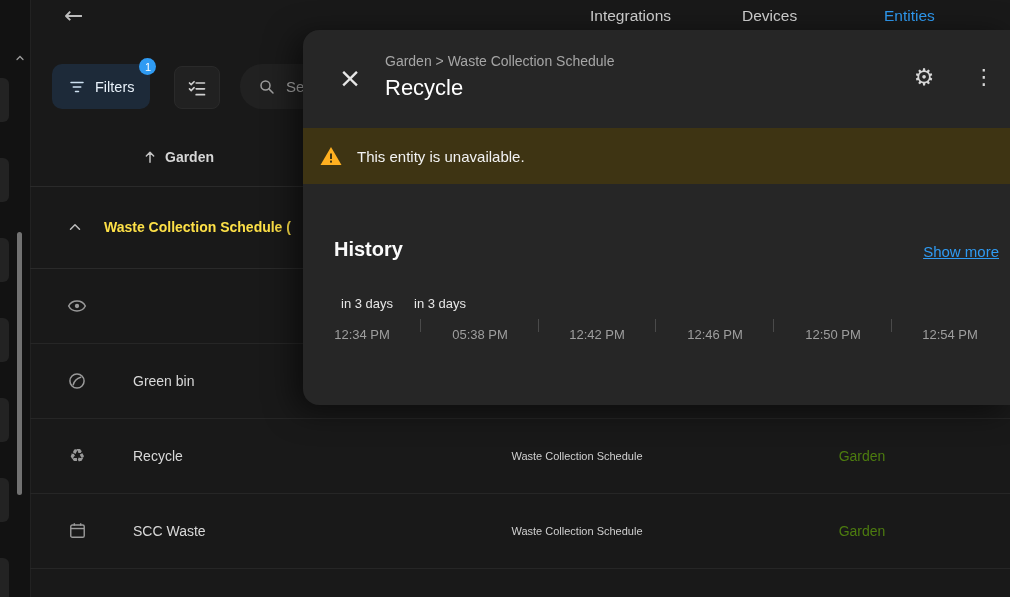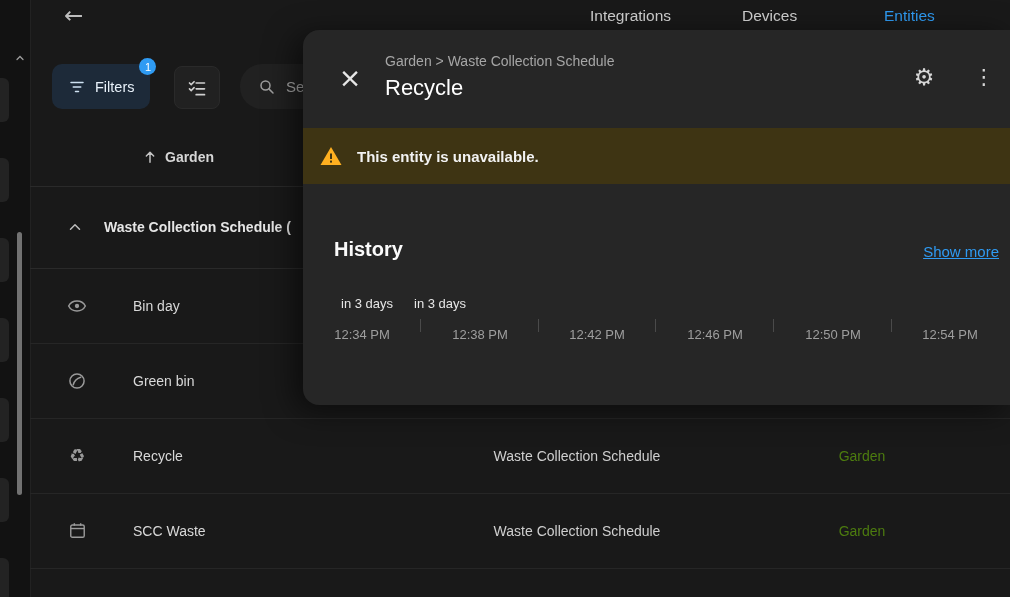--- a/index.html
+++ b/index.html
@@ -28,42 +28,42 @@
                background:#212121;display:flex;align-items:center;padding-left:18px;gap:10px;box-sizing:border-box;}
   .search-text{font-size:15px;color:#a8a8a8;}
 
   
   .thead{position:absolute;left:30px;right:0;top:128px;height:58px;border-bottom:1px solid #2a2a2a;
          display:flex;align-items:center;}
   .sort-head{margin-left:112px;display:flex;align-items:center;gap:7px;font-size:14px;font-weight:600;color:#d6d6d6;}
   .group-row{position:absolute;left:30px;right:0;top:186px;height:82px;border-bottom:1px solid #2a2a2a;
              display:flex;align-items:center;}
   .group-chevron{margin-left:36px;display:flex;}
-  .group-label{margin-left:20px;font-size:14px;font-weight:bold;color:#e5e5e5;}
+  .group-label{margin-left:20px;font-size:14px;font-weight:bold;color:#fde047;}
   .row{position:absolute;left:30px;right:0;height:75px;border-bottom:1px solid #262626;}
   .row .icon{position:absolute;left:32px;top:0;width:30px;height:75px;display:flex;align-items:center;justify-content:center;}
   .row .name{position:absolute;left:103px;top:0;height:75px;display:flex;align-items:center;font-size:14px;color:#d8d8d8;}
-  .row .integration{position:absolute;left:397px;width:300px;top:0;height:75px;display:flex;align-items:center;justify-content:center;font-size:14px;color:#cfcfcf;}
+  .row .integration{position:absolute;left:397px;width:300px;top:0;height:75px;display:flex;align-items:center;justify-content:center;font-size:11px;color:#cfcfcf;}
   .row .area{position:absolute;left:752px;width:160px;top:0;height:75px;display:flex;align-items:center;justify-content:center;font-size:14px;color:#4d7c0f;}
   .glyph{font-family:"DejaVu Sans",sans-serif;color:#9a9a9a;font-size:18px;}
 
   
   .dialog{position:absolute;left:303px;top:30px;width:707px;height:375px;background:#262626;
           border-radius:16px 0 0 16px;box-shadow:-8px 6px 30px rgba(0,0,0,.55);z-index:5;overflow:hidden;}
   .dlg-close{position:absolute;left:31px;top:31px;width:32px;height:32px;display:flex;align-items:center;justify-content:center;
              font-size:27px;color:#e6e6e6;font-family:"DejaVu Sans",sans-serif;}
   .dlg-breadcrumb{position:absolute;left:82px;top:23px;font-size:14px;color:#a6a6a6;}
   .dlg-title{position:absolute;left:82px;top:45px;font-size:22px;color:#ffffff;}
   .dlg-gear{position:absolute;left:604px;top:30px;width:34px;height:34px;display:flex;align-items:center;justify-content:center;
             font-size:23px;color:#d6d6d6;font-family:"DejaVu Sans",sans-serif;}
   .dlg-dots{position:absolute;left:666px;top:30px;width:30px;height:34px;display:flex;align-items:center;justify-content:center;
             font-size:21px;color:#d6d6d6;font-family:"DejaVu Sans",sans-serif;}
   .warn-banner{position:absolute;left:0;right:0;top:98px;height:56px;background:#3e3413;
                display:flex;align-items:center;padding-left:16px;gap:14px;}
-  .warn-text{font-size:15px;font-weight:700;color:#f2f2f2;}
+  .warn-text{font-size:15px;font-weight:400;color:#f2f2f2;}
   .hist-title{position:absolute;left:31px;top:208px;font-size:20px;font-weight:bold;color:#fafafa;}
   .show-more{position:absolute;right:11px;top:213px;font-size:15px;color:#2f9bf3;text-decoration:underline;}
   .state-label{position:absolute;top:266px;font-size:13px;color:#e6e6e6;}
   .tick{position:absolute;top:289px;width:1px;height:13px;background:#4a4a4a;}
   .time-label{position:absolute;top:297px;width:84px;text-align:center;font-size:13px;color:#9e9e9e;}
 </style>
 </head>
 <body>
 
 <div class="screen">
@@ -141,21 +141,20 @@
     <span class="group-label">Waste Collection Schedule (</span>
   </div>
 
   <div class="row" style="top:268px">
     <span class="icon">
       <svg width="20" height="20" viewBox="0 0 24 24">
           <path d="M12 6C7 6 3.3 9.4 2 12c1.3 2.6 5 6 10 6s8.7-3.4 10-6c-1.3-2.6-5-6-10-6z" fill="none" stroke="#9a9a9a" stroke-width="1.8"></path>
           <circle cx="12" cy="12" r="2.6" fill="#9a9a9a"></circle>
         </svg>
     </span>
-    <span class="name">Bin day</span>
   </div>
 
   <div class="row" style="top:343px">
     <span class="icon">
       <svg width="20" height="20" viewBox="0 0 24 24">
           <circle cx="12" cy="12" r="8.5" stroke="#9a9a9a" stroke-width="1.8" fill="none"></circle>
           <path d="M7.5 16.5C9 11 13 8.5 16.5 7.5" stroke="#9a9a9a" stroke-width="1.8" fill="none" stroke-linecap="round"></path>
         </svg>
     </span>
     <span class="name">Green bin</span>
@@ -208,20 +207,20 @@
     <span class="state-label" style="left:38px">in 3 days</span>
     <span class="state-label" style="left:111px">in 3 days</span>
 
     <div class="tick" style="left:117px"></div>
     <div class="tick" style="left:235px"></div>
     <div class="tick" style="left:352px"></div>
     <div class="tick" style="left:470px"></div>
     <div class="tick" style="left:588px"></div>
 
     <span class="time-label" style="left:17px">12:34 PM</span>
-    <span class="time-label" style="left:135px">12:38 PM</span>
+    <span class="time-label" style="left:135px">05:38 PM</span>
     <span class="time-label" style="left:252px">12:42 PM</span>
     <span class="time-label" style="left:370px">12:46 PM</span>
     <span class="time-label" style="left:488px">12:50 PM</span>
     <span class="time-label" style="left:605px">12:54 PM</span>
   </div>
 
 </div>
 
 </body></html>

